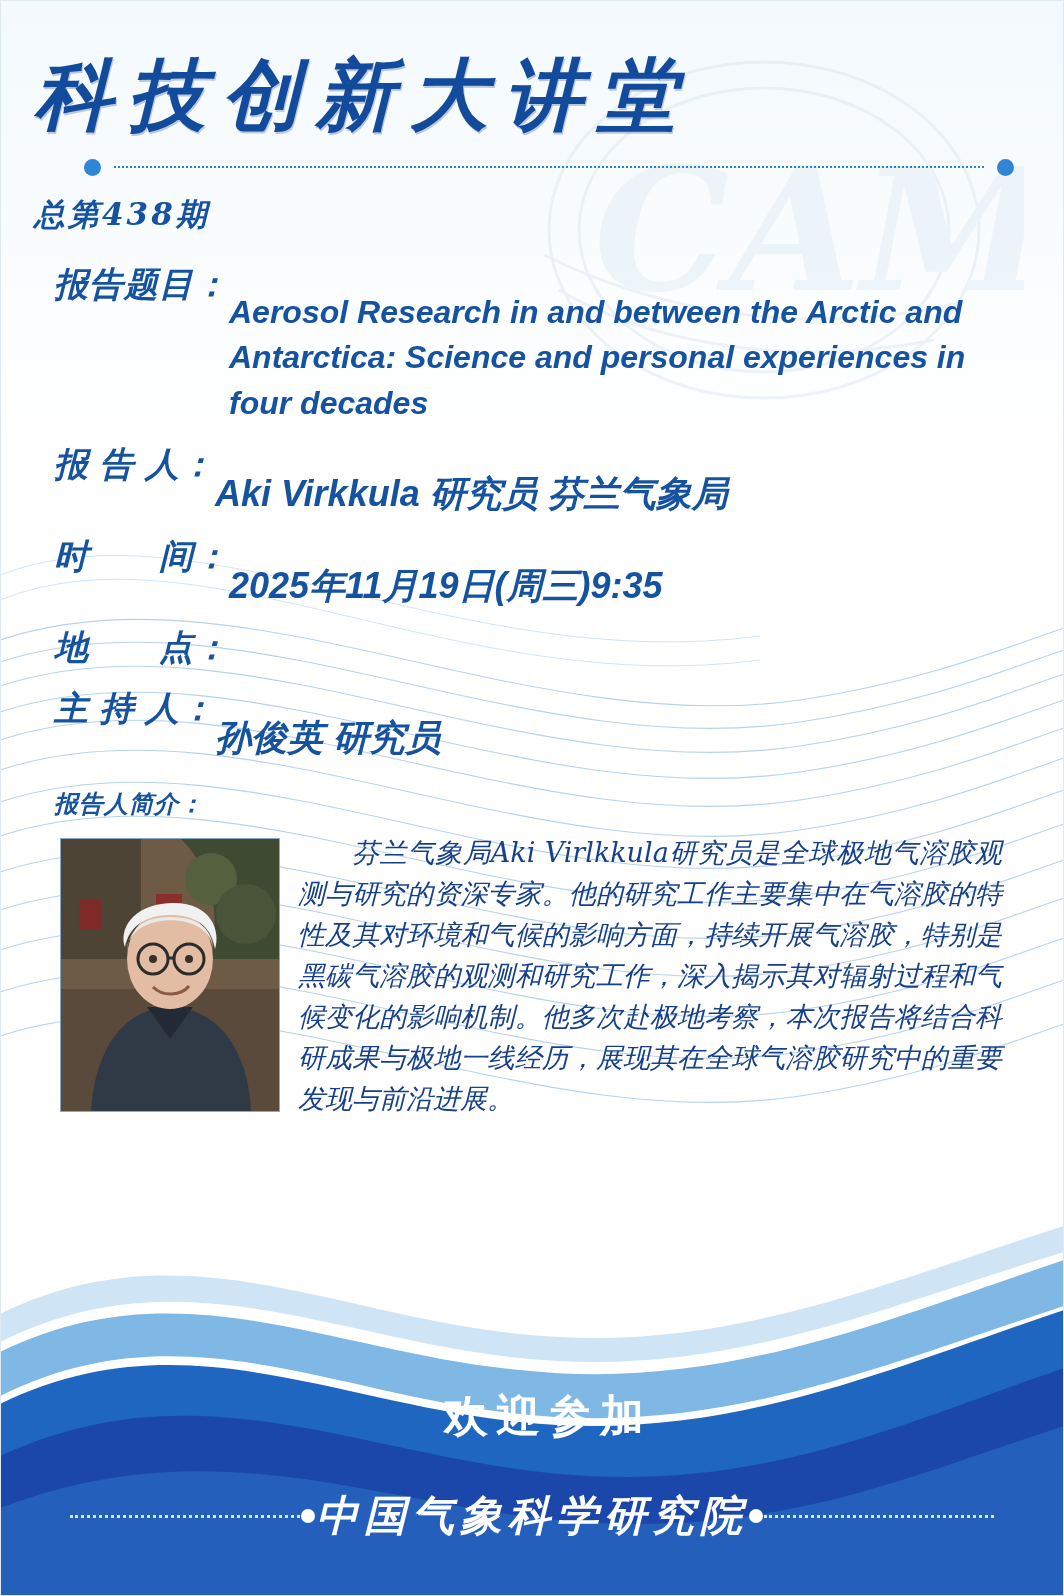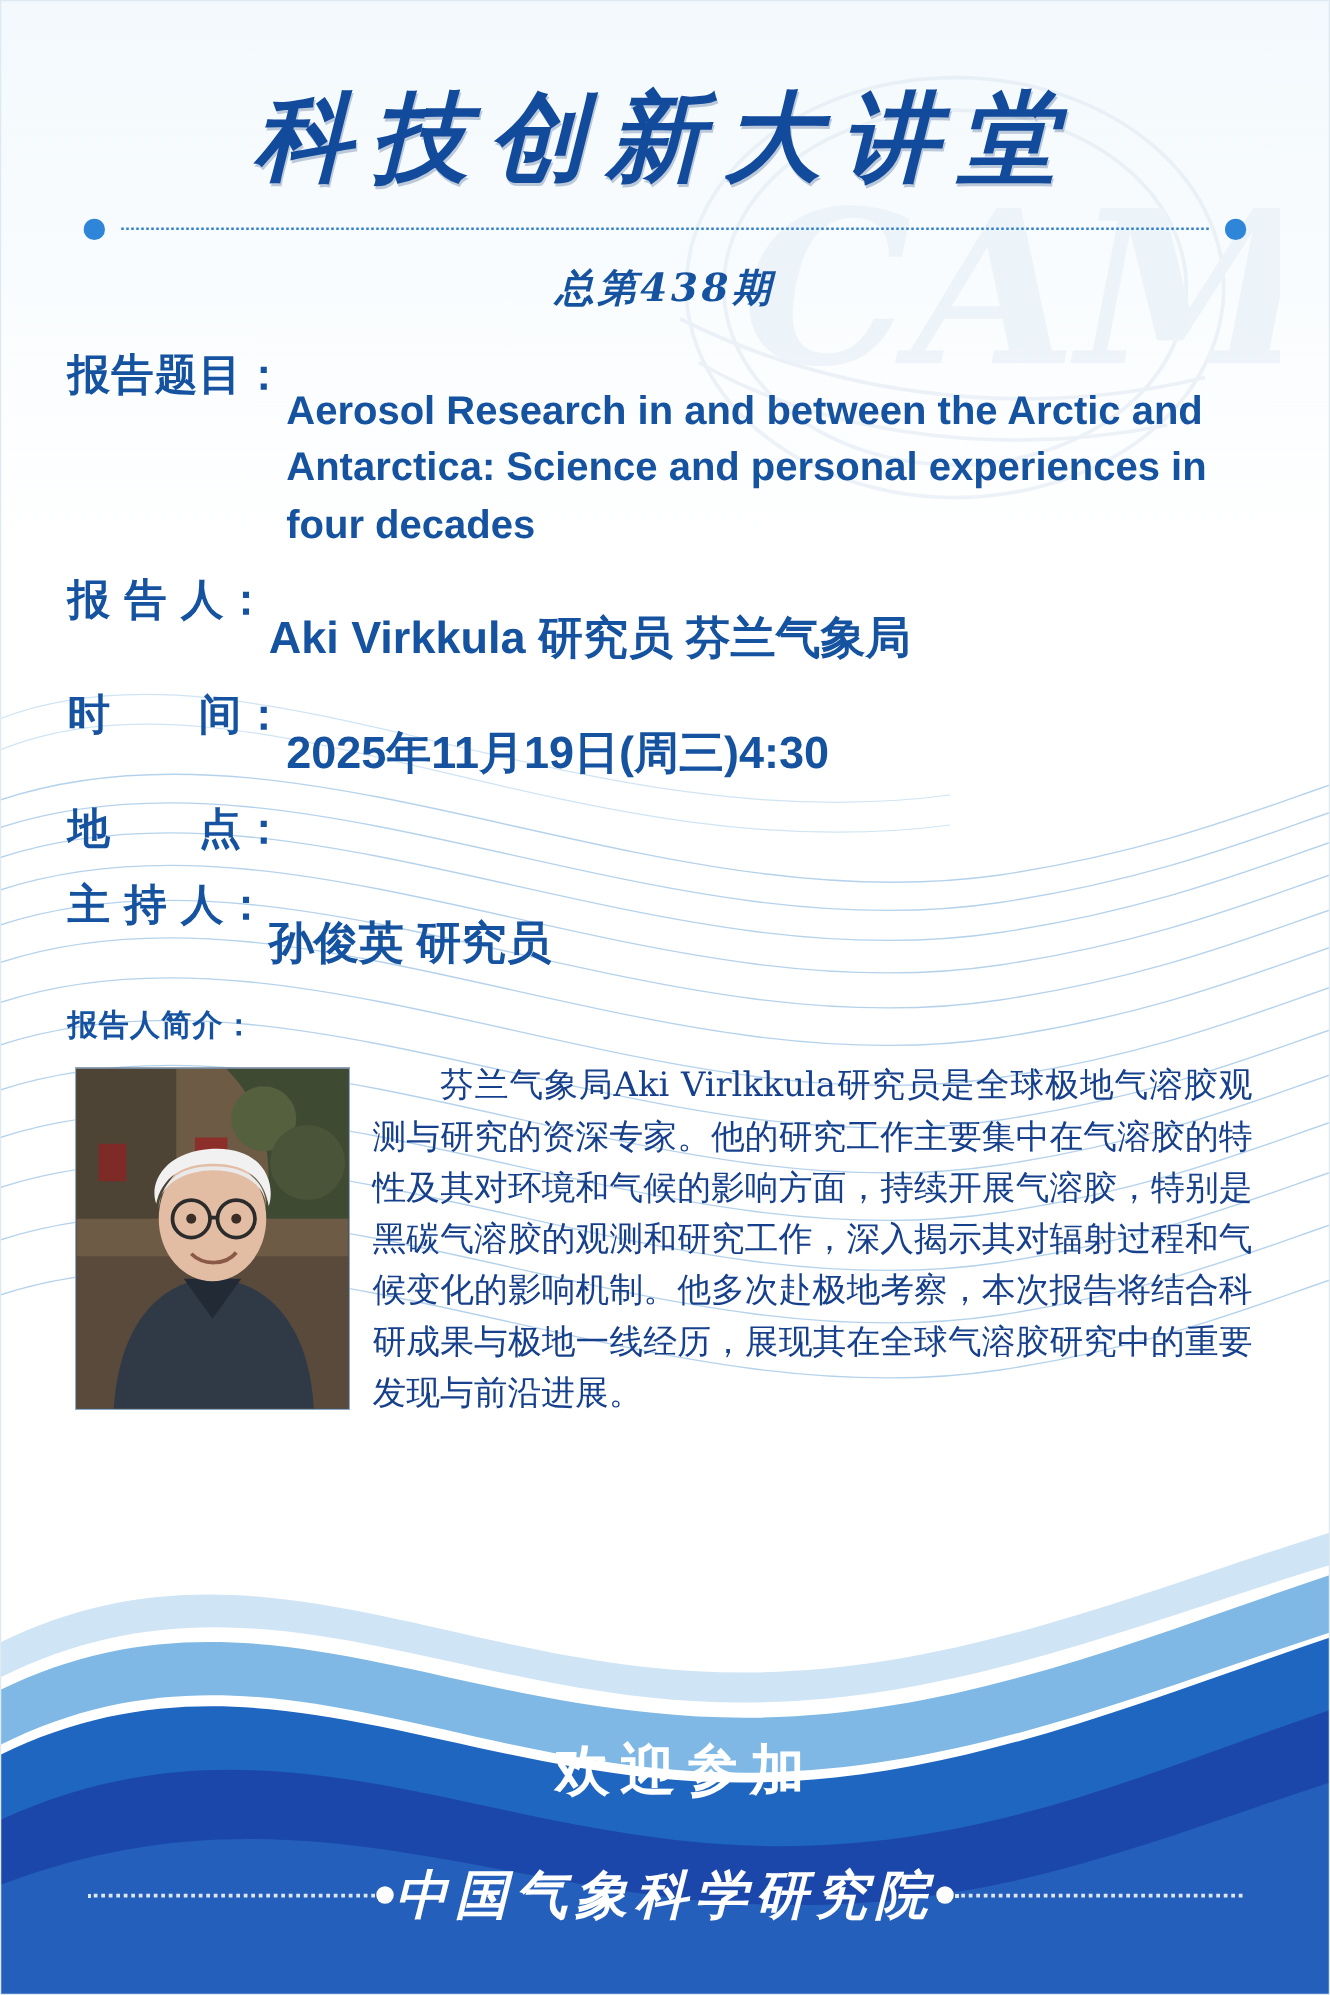--- a/index.html
+++ b/index.html
@@ -34,22 +34,22 @@
     right: 40px;
     top: 40px;
     width: 560px;
     height: 420px;
     opacity: 0.55;
   }
 
   
   .header {
     position: relative;
-    padding-top: 72px;
-    text-align: center;
+    padding-top: 56px;
+    margin-left: 34px;
   }
   .main-title {
     font-family: "DejaVu Serif", serif;
     font-weight: bold;
     font-style: italic;
     font-size: 78px;
     letter-spacing: 16px;
     color: #124a9c;
     text-shadow: 1px 2px 0 rgba(10,50,110,.25);
     line-height: 1;
@@ -86,20 +86,21 @@
     font-weight: bold;
     font-size: 31px;
     letter-spacing: 3px;
     color: #15529f;
   }
 
   
   .content {
     position: relative;
     padding: 26px 54px 0 54px;
+    font-style: italic;
   }
   .row {
     display: flex;
     align-items: flex-start;
     margin-bottom: 16px;
   }
   .label {
     flex: 0 0 auto;
     color: #15529f;
     font-weight: bold;
@@ -276,21 +277,21 @@
       <div class="value">Aerosol Research in and between the Arctic and Antarctica: Science and personal experiences in four decades</div>
     </div>
 
     <div class="row row-speaker">
       <div class="label">报 告 人：</div>
       <div class="value">Aki Virkkula  研究员  芬兰气象局</div>
     </div>
 
     <div class="row row-time">
       <div class="label">时　　间：</div>
-      <div class="value">2025年11月19日(周三)4:30</div>
+      <div class="value">2025年11月19日(周三)9:35</div>
     </div>
 
     <div class="row row-place">
       <div class="label">地　　点：</div>
     </div>
 
     <div class="row row-host">
       <div class="label">主 持 人：</div>
       <div class="value">孙俊英  研究员</div>
     </div>

